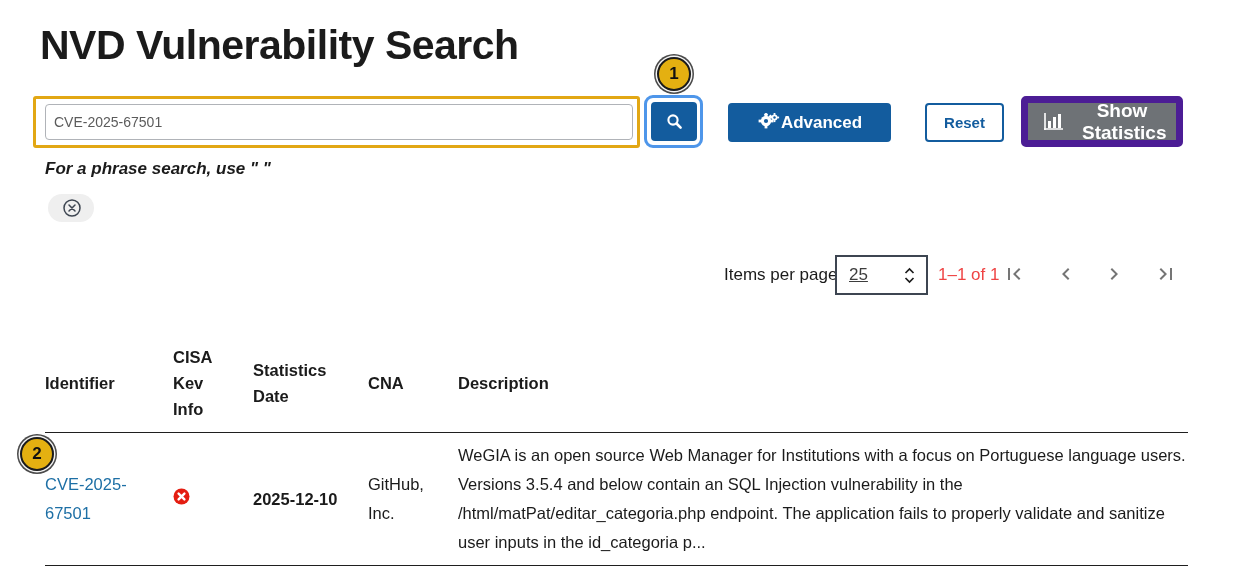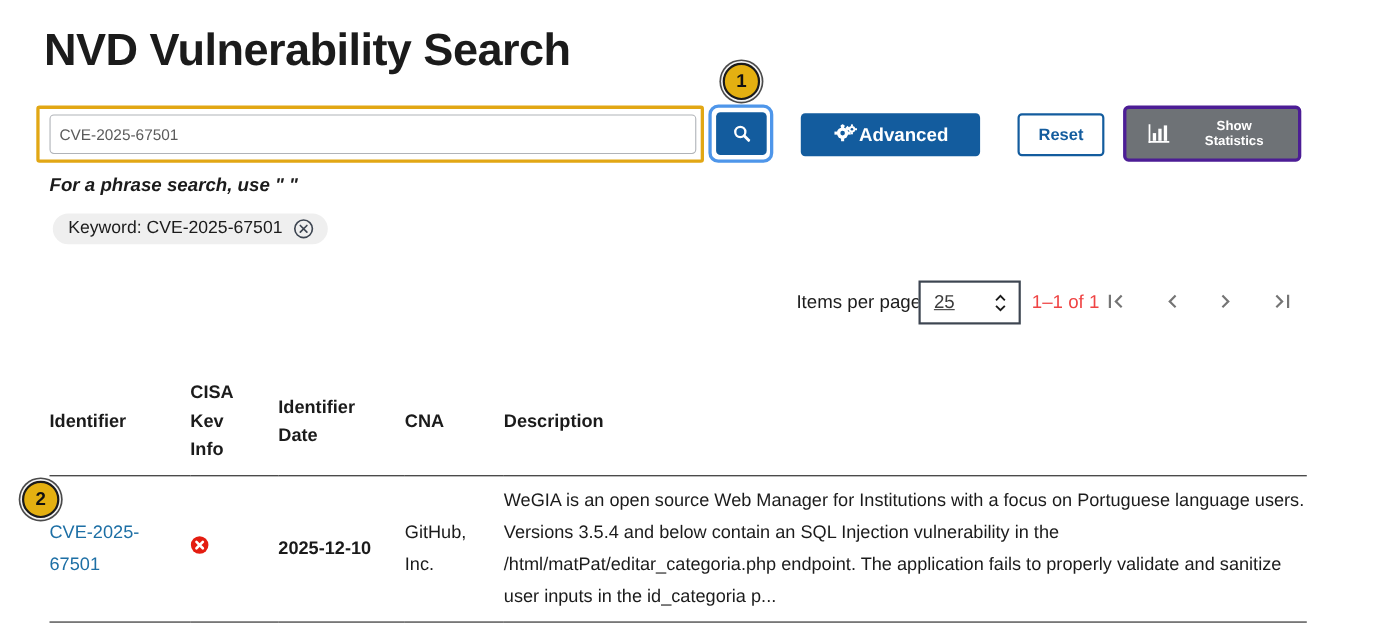--- a/index.html
+++ b/index.html
@@ -37,21 +37,21 @@
   #marker-2{left:20px;top:437px;}
 
   .btn{
     display:flex;align-items:center;justify-content:center;
     border-radius:4px;font-family:inherit;font-weight:700;cursor:pointer;box-sizing:border-box;
   }
   #advanced-button{left:728px;top:103px;width:163px;height:39px;background:#135c9e;color:#fff;border:none;font-size:17px;}
   #reset-button{left:925px;top:103px;width:79px;height:39px;background:#fff;color:#135c9e;border:2px solid #135c9e;font-size:15px;}
   #stats-button{
     left:1021px;top:96px;width:162px;height:51px;background:#6e7276;color:#fff;
-    border:3px solid #4c1d95;border-radius:5px;font-size:12px;gap:16px;
+    border:7px solid #4c1d95;border-radius:5px;font-size:19px;gap:16px;
   }
   #stats-button .lbl{width:80px;text-align:center;line-height:1.15;}
 
   
   #phrase-hint{left:45px;top:159px;font-size:17px;font-weight:700;font-style:italic;}
   #keyword-chip{
     left:48px;top:194px;height:28px;display:inline-flex;align-items:center;gap:9px;
     background:#efefef;border-radius:16px;padding:0 12px 0 14px;font-size:16px;color:#1b1b1b;
   }
 
@@ -152,21 +152,20 @@
       <rect x="16" y="3" width="3" height="14" fill="#fff"></rect>
       <path d="M3 2 V19 M2 18 H21" stroke="#fff" stroke-width="1.6" fill="none"></path>
     </svg>
   </span>
   <span class="lbl">Show Statistics</span>
 </button>
 
 <div class="abs" id="phrase-hint">For a phrase search, use " "</div>
 
 <div class="abs" id="keyword-chip">
-  <span>Keyword: CVE-2025-67501</span>
   <span style="display:flex;cursor:pointer;">
     <svg width="20" height="20" viewBox="0 0 20 20">
         <circle cx="10" cy="10" r="8" fill="none" stroke="#3d4551" stroke-width="1.5"></circle>
         <path d="M7 7 L13 13 M13 7 L7 13" stroke="#3d4551" stroke-width="1.5" stroke-linecap="round"></path>
       </svg>
   </span>
 </div>
 
 <div class="abs" id="ipp-label">Items per page:</div>
 <div class="abs" id="ipp-select">
@@ -219,21 +218,21 @@
     </colgroup>
   <thead>
     <tr>
       <th class="c1">
           <div>Identifier</div>
         </th>
       <th class="c2">
           <div>CISA Kev Info</div>
         </th>
       <th class="c3">
-          <div>Identifier Date</div>
+          <div>Statistics Date</div>
         </th>
       <th class="c4">
           <div>CNA</div>
         </th>
       <th class="c5">
           <div>Description</div>
         </th>
     </tr>
   </thead>
   <tbody>

